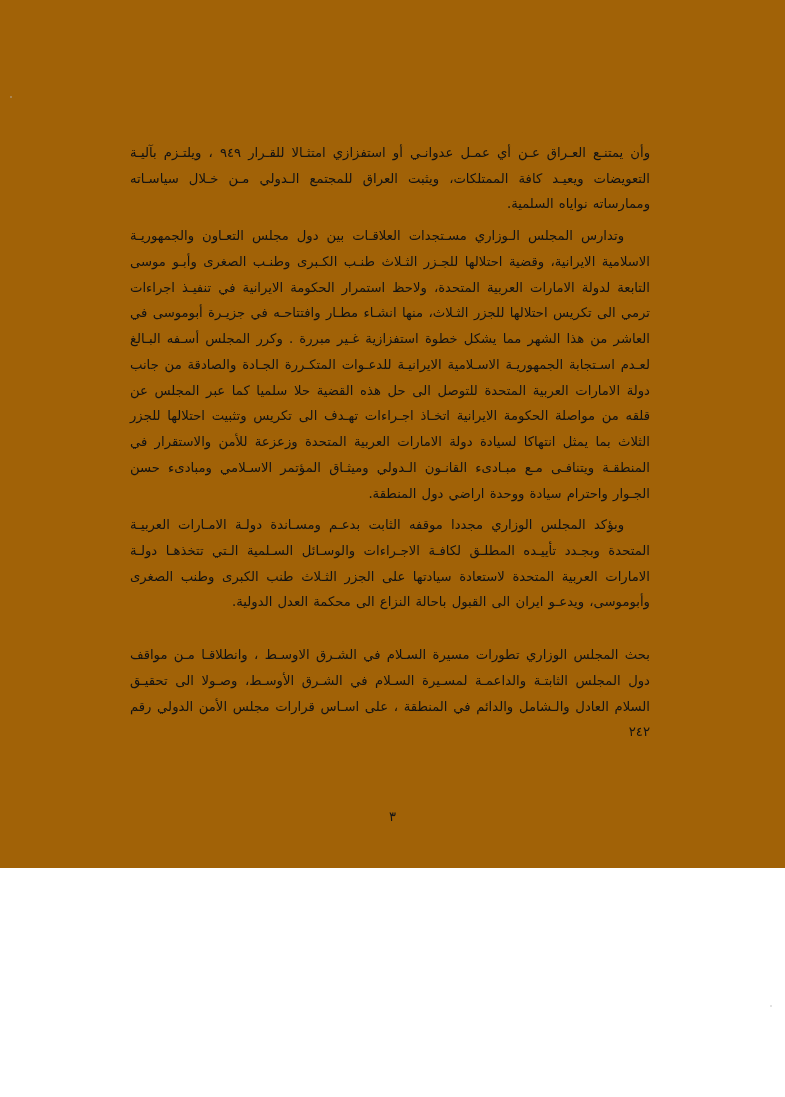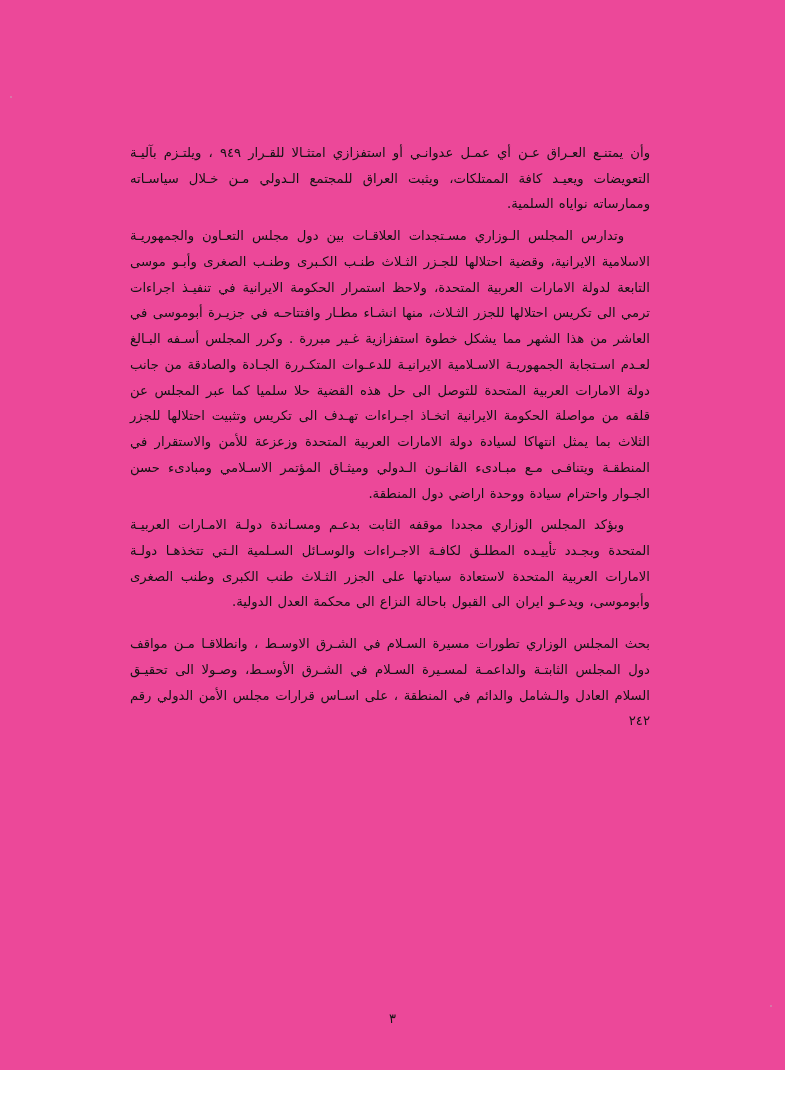--- a/index.html
+++ b/index.html
@@ -12,22 +12,22 @@
     height: 1097px;
     position: relative;
     font-family: "DejaVu Sans", sans-serif;
     color: #0d0d0d;
     overflow: hidden;
   }
   .page {
     position: absolute;
     top: 0; left: 0;
     width: 785px;
-    height: 1070px;
-    background: #ec4899;
+    height: 868px;
+    background: #a16207;
   }
   .content {
     position: absolute;
     top: 140px;
     right: 135px;
     width: 520px;
     direction: rtl;
     text-align: justify;
   }
   .para {
@@ -37,21 +37,21 @@
     text-align: justify;
     text-justify: inter-word;
     letter-spacing: 0px;
     word-spacing: 1px;
     color: #121212;
   }
   .para.indent {
     text-indent: 26px;
   }
   .para.gap-before {
-    margin-top: 16px;
+    margin-top: 27px;
   }
   .page-number {
     position: absolute;
     bottom: 44px;
     left: 0;
     width: 785px;
     text-align: center;
     font-size: 13px;
     color: #151515;
     direction: rtl;

